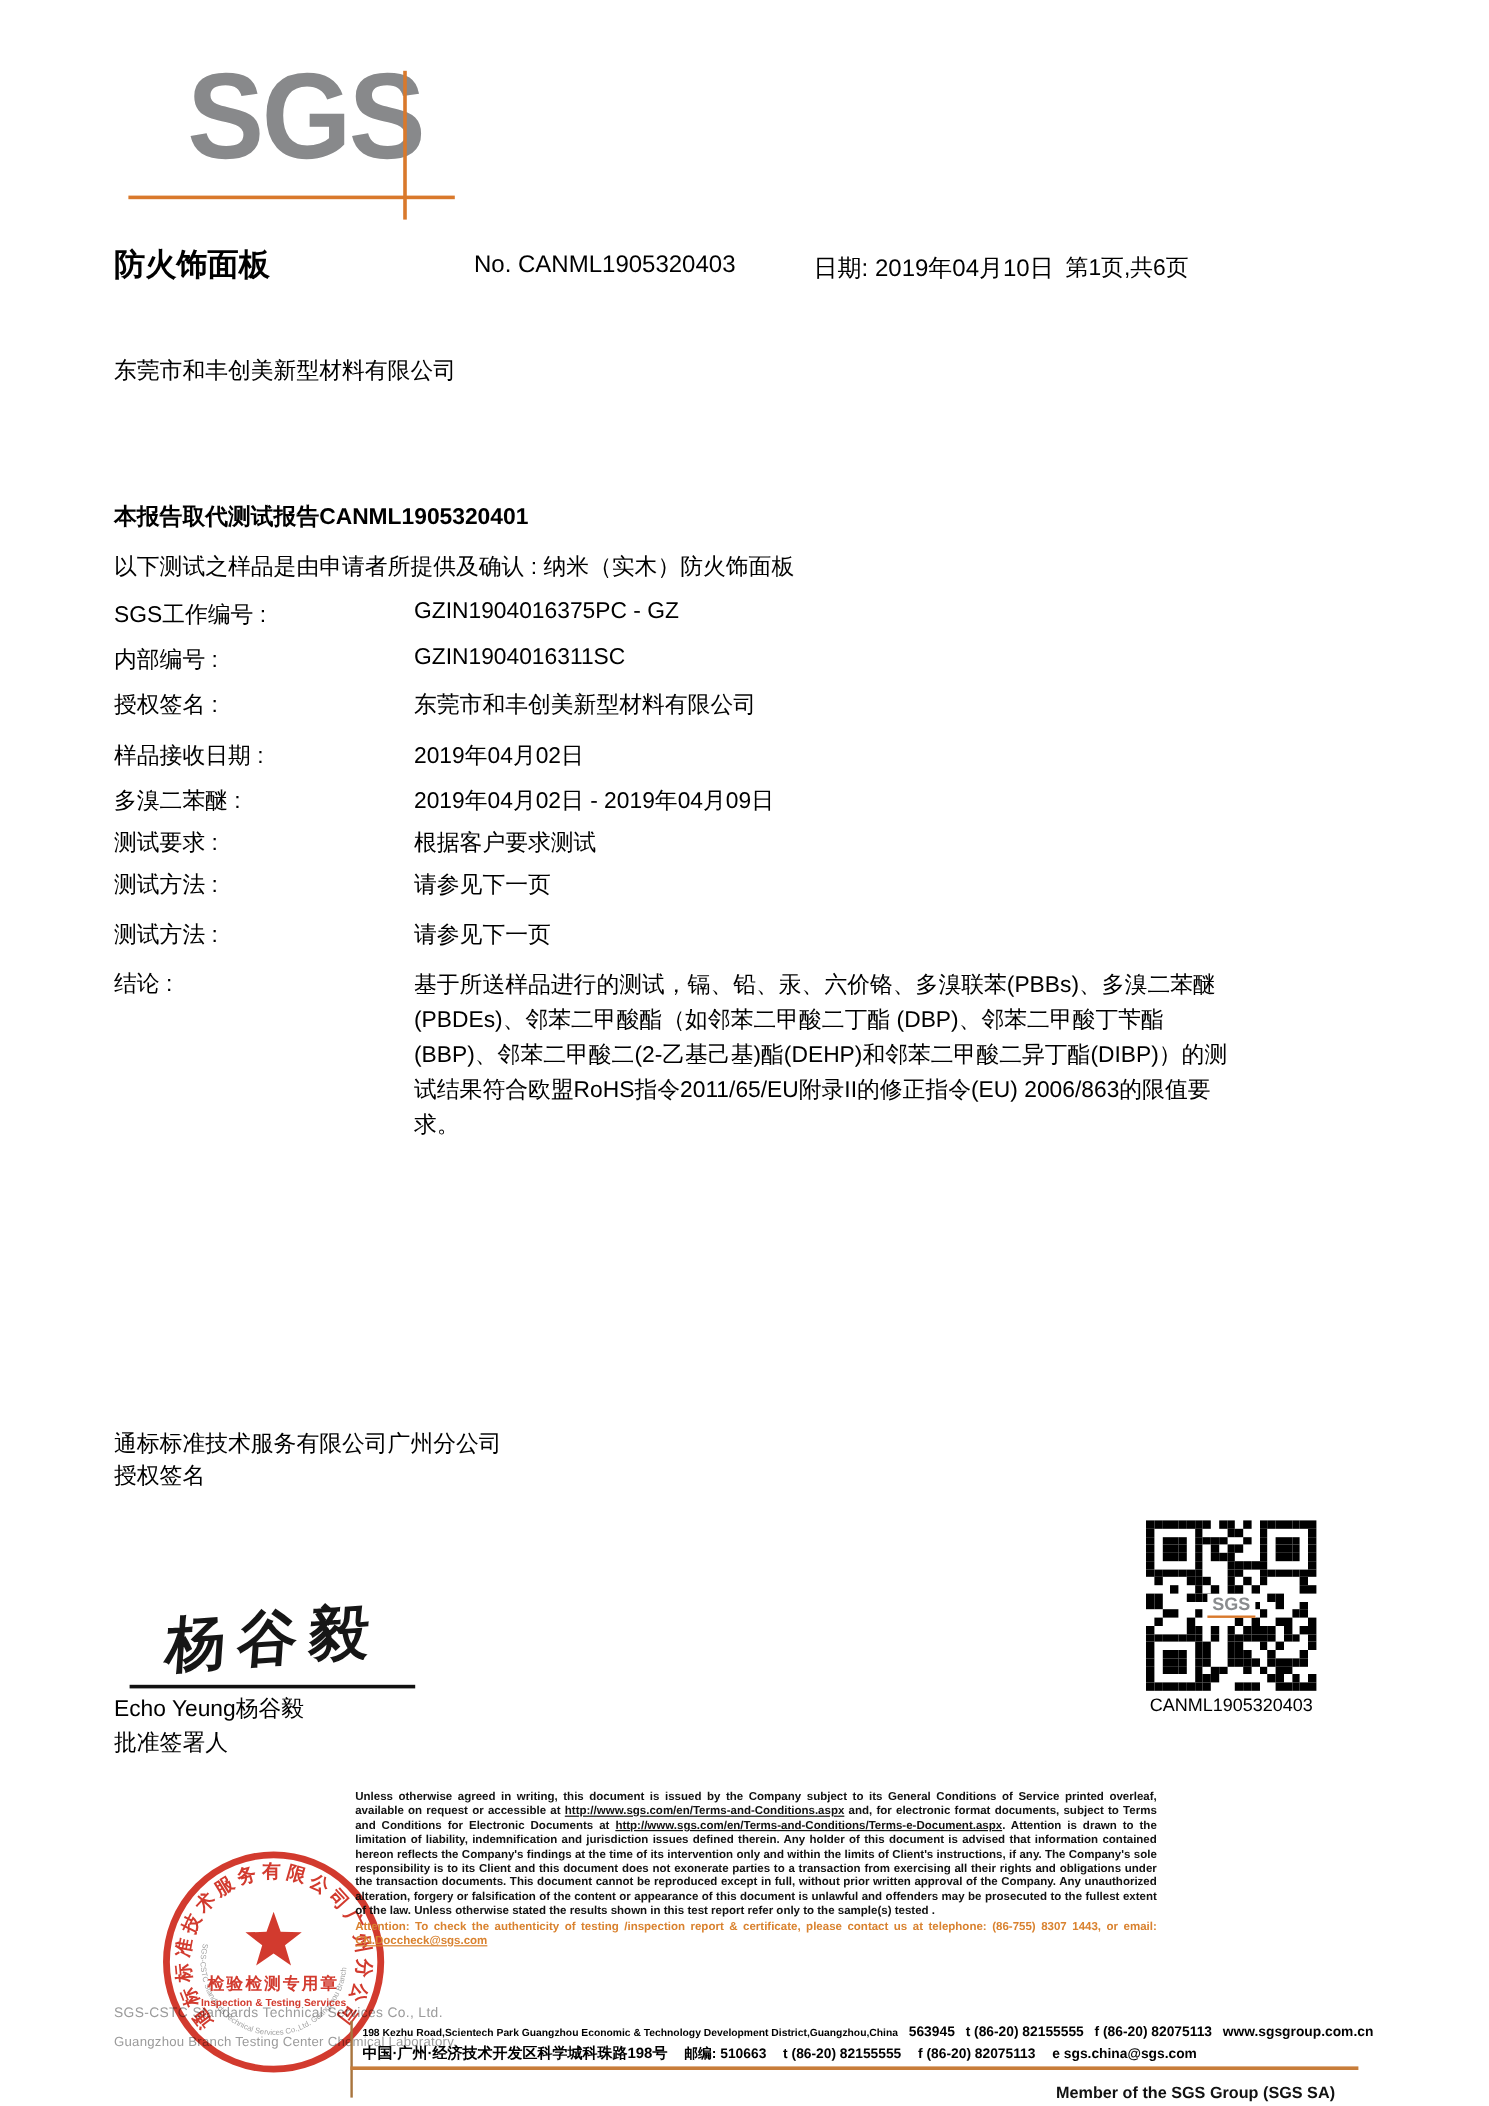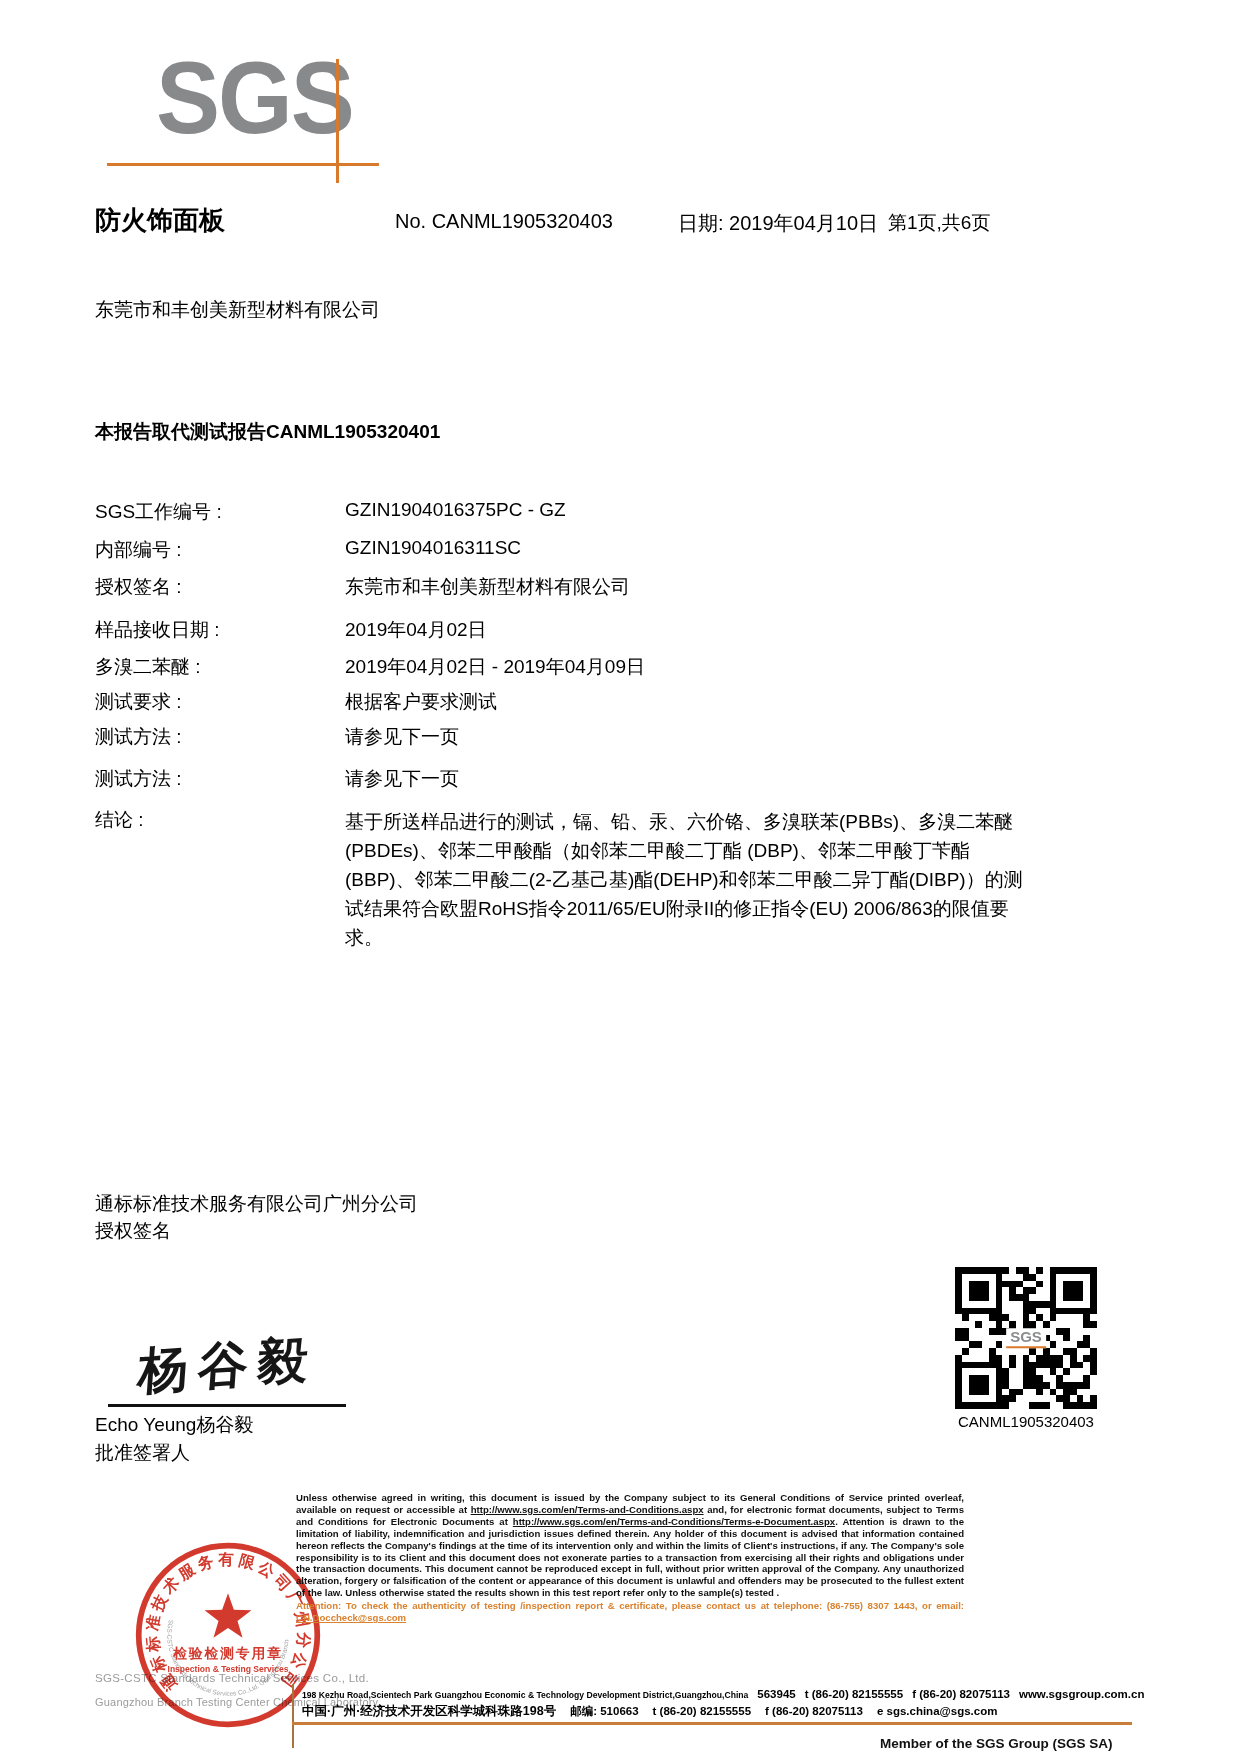--- a/index.html
+++ b/index.html
@@ -76,20 +76,21 @@
   </div>
 
   <div class="title">防火饰面板</div>
   <div class="report-no">No. CANML1905320403</div>
   <div class="hdr-date">日期: 2019年04月10日</div>
   <div class="hdr-pages">第1页,共6页</div>
 
   <div class="abs t19" style="left:95px;top:298px;">东莞市和丰创美新型材料有限公司</div>
 
   <div class="abs t19 bold" style="left:95px;top:420px;">本报告取代测试报告CANML1905320401</div>
+  <div class="abs t19" style="left:95px;top:461px;">以下测试之样品是由申请者所提供及确认 : 纳米（实木）防火饰面板</div>
 
   <div class="fields">
     <div class="frow" style="top:499px;">
       <span class="flabel">SGS工作编号 :</span>
       <span class="fvalue">GZIN1904016375PC - GZ</span>
     </div>
     <div class="frow" style="top:537px;">
       <span class="flabel">内部编号 :</span>
       <span class="fvalue">GZIN1904016311SC</span>
     </div>

